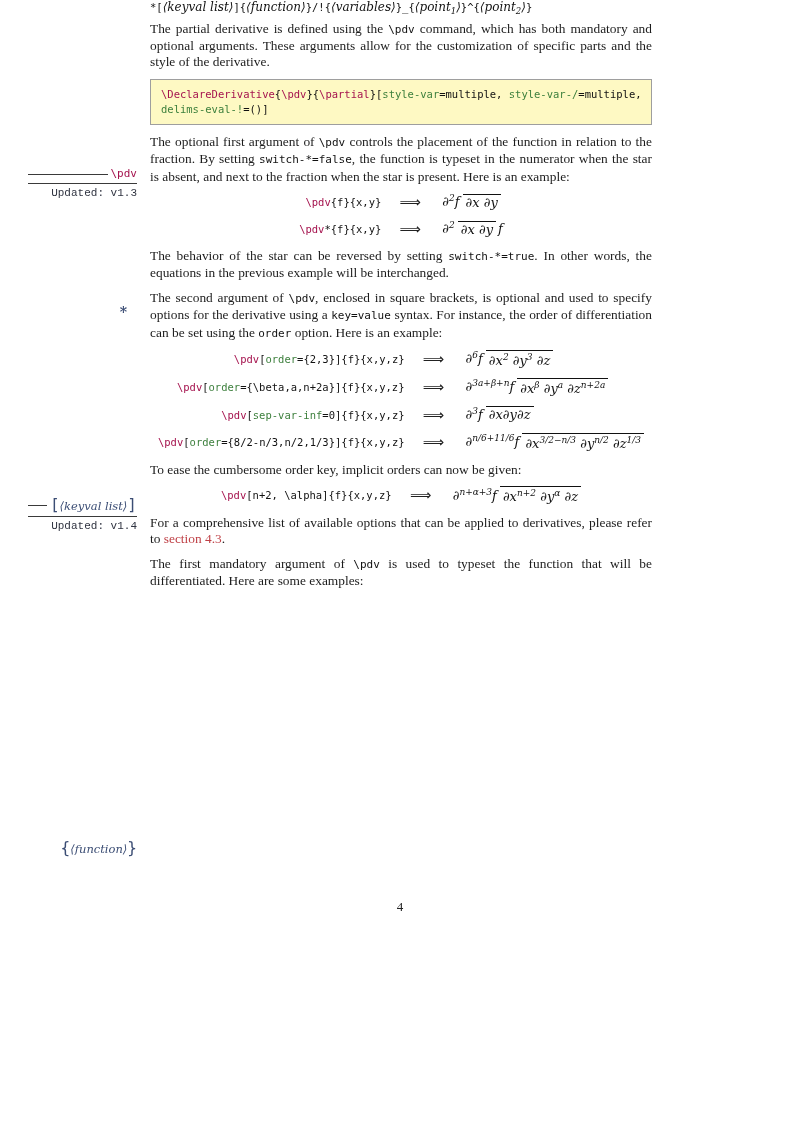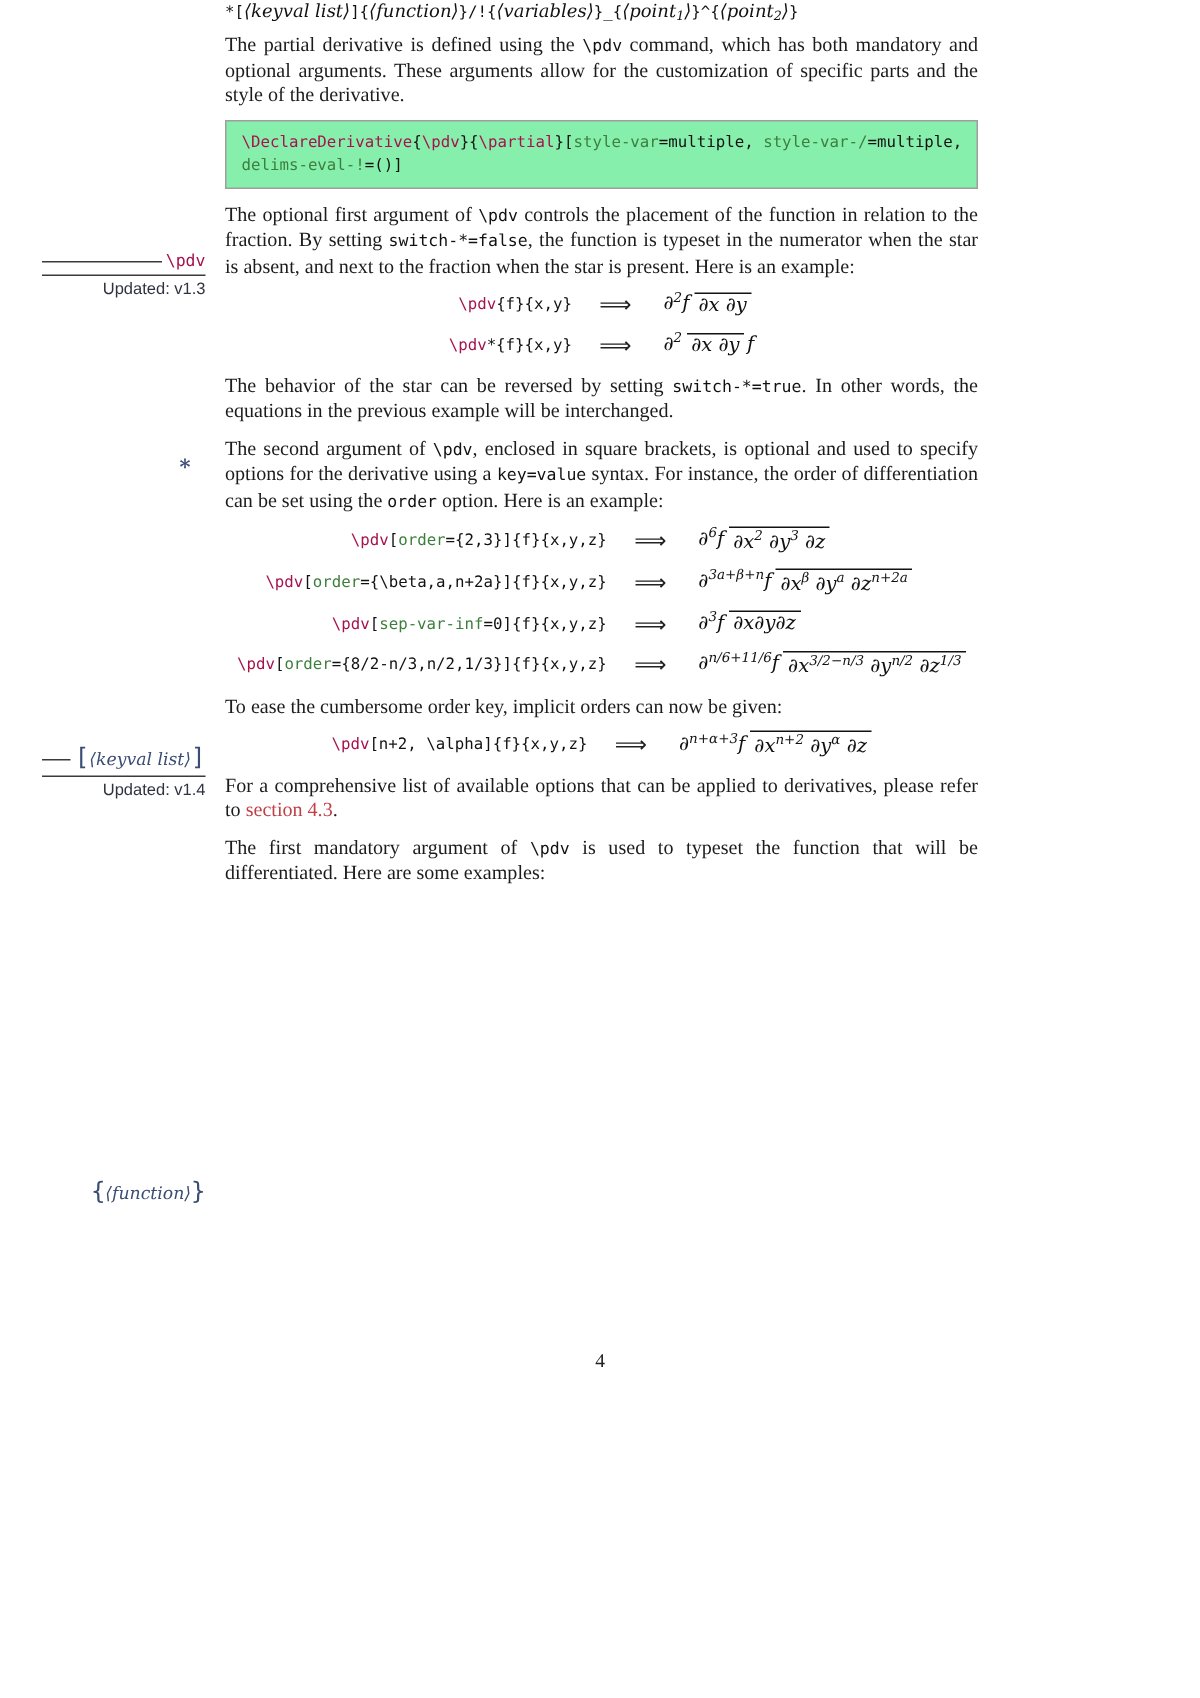--- a/index.html
+++ b/index.html
@@ -27,21 +27,21 @@
   .s-link { color:var(--link,#bf4046); cursor:pointer; }
   .s-sym  { font-family:"DejaVu Sans Mono", monospace; }
   .s-arg  { font-family:"DejaVu Serif","DejaVu Sans", serif; font-style:italic; font-size:12px; }
   .s-argsub { font-family:"DejaVu Serif", serif; font-style:italic; font-size:8.5px;
               vertical-align:-2.5px; }
   .s-msym { font-family:"DejaVu Sans Mono", monospace; color:var(--marginblue,#3b4d74); }
   .s-marg { font-family:"DejaVu Serif","DejaVu Sans", serif; font-style:italic; font-size:11.5px;
             color:var(--marginblue,#3b4d74); }
 
   
-  .codebox { background:#86efac; border:1px solid #9e9e9e; padding:7px 10px;
+  .codebox { background:#fef9c3; border:1px solid #9e9e9e; padding:7px 10px;
              margin:4px 0 9px 0; }
   .cbline { font-family:"DejaVu Sans Mono", monospace; font-size:10.5px; line-height:15px;
             white-space:pre; }
 
   
   .exgrid { display:grid; grid-template-columns:auto 58px auto; justify-content:center;
             align-items:center; row-gap:9px; margin:8px 0 10px 0; }
   .excode { text-align:right; font-family:"DejaVu Sans Mono", monospace; font-size:10.5px;
             white-space:pre; }
   .exarrow { text-align:center; font-family:"DejaVu Sans", sans-serif; font-size:15px; color:#222; }
@@ -53,21 +53,21 @@
   .num sup, .den sup { font-size:9px; }
   .postf { margin-left:2px; }
 
   
   .mnote { position:absolute; left:28px; width:109px; text-align:right; }
   .mrow { display:flex; align-items:center; }
   .leadline { flex:1; border-top:1px solid #3a3a3a; margin-top:2px; margin-right:3px; }
   .mn-cmd { font-family:"DejaVu Sans Mono", monospace; font-size:11px;
             color:var(--command,#a5134e); line-height:15px; }
   .mn-rule { border-bottom:1px solid #3a3a3a; margin-top:2px; }
-  .mn-updated { font-family:Liberation Sans, sans-serif; font-size:11px; color:#2f3340;
+  .mn-updated { font-family:Liberation Mono, monospace; font-size:11px; color:#2f3340;
                 margin-top:3px; }
   .star-note { position:absolute; left:30px; width:97px; text-align:right;
                color:var(--marginblue,#3b4d74); font-size:14px; font-weight:bold;
                font-family:"DejaVu Serif", serif; }
 
   .pagenum { position:absolute; left:0; right:0; top:899px; text-align:center;
              font-size:13px; color:#222; }
 </style>
 </head>
 <body>
@@ -87,21 +87,21 @@
 
   <div class="mnote" style="top:495px">
     <div class="mrow">
       <span class="leadline"></span>
       <span><span class="s-msym">[</span><span class="s-marg">⟨keyval list⟩</span><span class="s-msym">]</span></span>
     </div>
     <div class="mn-rule"></div>
     <div class="mn-updated">Updated: v1.4</div>
   </div>
 
-  <div class="mnote" style="top:784px">
+  <div class="mnote" style="top:838px">
     <span><span class="s-msym">{</span><span class="s-marg">⟨function⟩</span><span class="s-msym">}</span></span>
   </div>
 
   <div class="main">
 
 
     <div class="syntax"><span class="s-sym">*[</span><span class="s-arg">⟨keyval list⟩</span><span class="s-sym">]{</span><span class="s-arg">⟨function⟩</span><span class="s-sym">}/!{</span><span class="s-arg">⟨variables⟩</span><span class="s-sym">}_{</span><span class="s-arg">⟨point</span><span class="s-argsub">1</span><span class="s-arg">⟩</span><span class="s-sym">}^{</span><span class="s-arg">⟨point</span><span class="s-argsub">2</span><span class="s-arg">⟩</span><span class="s-sym">}</span></div>
 
     <p class="para"><span class="s-txt">The partial derivative is defined using the </span><span class="s-code">\pdv</span><span class="s-txt"> command, which has both mandatory and optional arguments. These arguments allow for the customization of specific parts and the style of the derivative.</span></p>
 

